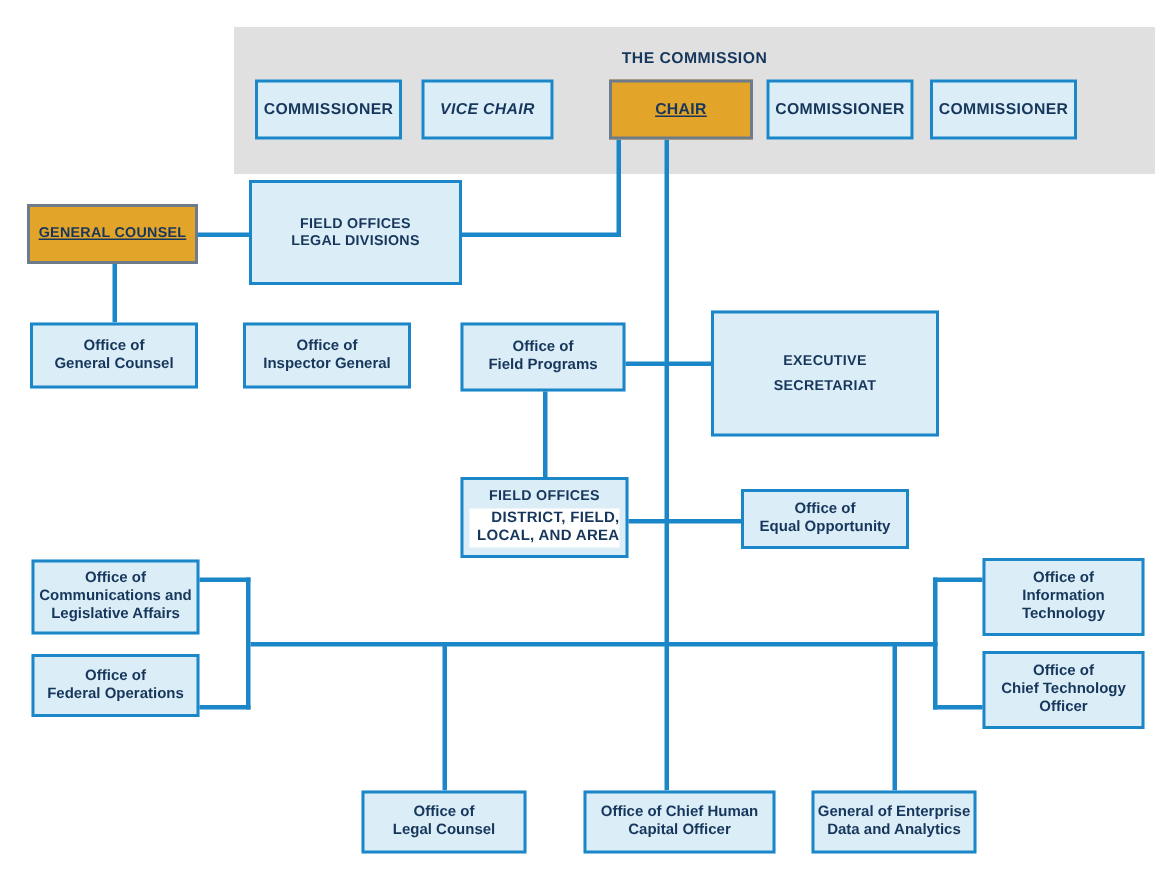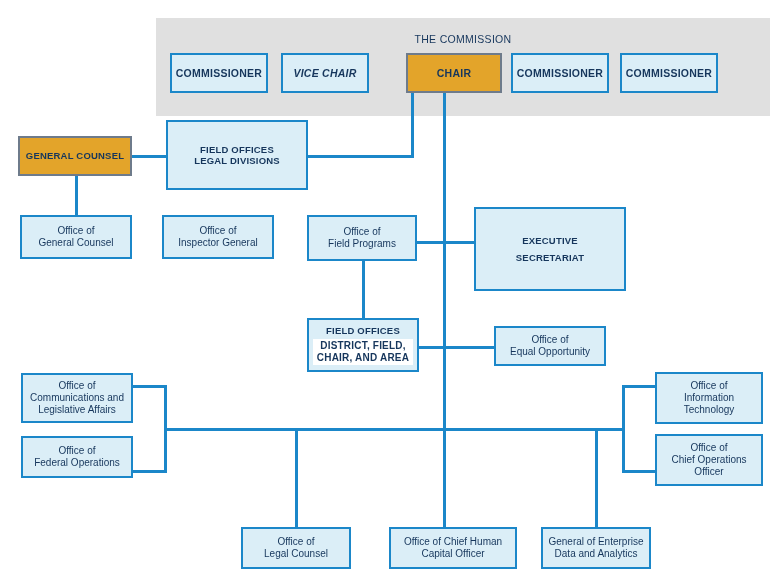--- a/index.html
+++ b/index.html
@@ -22,63 +22,64 @@
   
   .commission-banner {
     position: absolute;
     background: #E0E0E0;
   }
   .banner-title {
     position: absolute;
     width: 100%;
     text-align: center;
     font-size: 10.5px;
-    font-weight: normal;
+    font-weight: bold;
     letter-spacing: 0.3px;
     color: #16365C;
   }
 
   
   .node {
     position: absolute;
     box-sizing: border-box;
     display: flex;
     flex-direction: column;
     align-items: center;
     justify-content: center;
-    text-align: center;
+    text-align: right;
     background: #DBEEF7;
     border: 2px solid #1B87C9;
     color: #16365C;
     line-height: 1.18;
     z-index: 5;
   }
   .node.accent {
     background: #E3A42A;
     border: 2px solid #6E7B8B;
+    text-decoration: underline;
   }
   .node .line {
     display: block;
     white-space: nowrap;
   }
 
   
   .t-caps {
     font-size: 10.5px;
     font-weight: bold;
     letter-spacing: 0.25px;
   }
   .t-caps-sm {
     font-size: 9.5px;
     font-weight: bold;
     letter-spacing: 0.2px;
   }
   .t-body-sm {
     font-size: 10px;
-    font-weight: normal;
+    font-weight: bold;
   }
 
   
   .node.stacked {
     justify-content: flex-start;
     padding-top: 5px;
   }
   .sub-plate {
     background: #FFFFFF;
     width: calc(100% - 8px);
@@ -183,21 +184,21 @@
 
   <div class="node t-caps-sm" style="left:474px; top:207px; width:152px; height:84px;">
     <span class="line" style="margin-bottom:6px;">EXECUTIVE</span>
     <span class="line">SECRETARIAT</span>
   </div>
 
   <div class="node stacked t-caps-sm" style="left:307px; top:318px; width:112px; height:54px;">
     <span class="line">FIELD OFFICES</span>
     <span class="sub-plate">
       <span class="line">DISTRICT, FIELD,</span>
-      <span class="line">CHAIR, AND AREA</span>
+      <span class="line">LOCAL, AND AREA</span>
     </span>
   </div>
 
   <div class="node t-body-sm" style="left:494px; top:326px; width:112px; height:40px;">
     <span class="line">Office of</span>
     <span class="line">Equal Opportunity</span>
   </div>
 
   <div class="node t-body-sm" style="left:21px; top:373px; width:112px; height:50px;">
     <span class="line">Office of</span>
@@ -211,21 +212,21 @@
   </div>
 
   <div class="node t-body-sm" style="left:655px; top:372px; width:108px; height:52px;">
     <span class="line">Office of</span>
     <span class="line">Information</span>
     <span class="line">Technology</span>
   </div>
 
   <div class="node t-body-sm" style="left:655px; top:434px; width:108px; height:52px;">
     <span class="line">Office of</span>
-    <span class="line">Chief Operations</span>
+    <span class="line">Chief Technology</span>
     <span class="line">Officer</span>
   </div>
 
   <div class="node t-body-sm" style="left:241px; top:527px; width:110px; height:42px;">
     <span class="line">Office of</span>
     <span class="line">Legal Counsel</span>
   </div>
 
   <div class="node t-body-sm" style="left:389px; top:527px; width:128px; height:42px;">
     <span class="line">Office of Chief Human</span>

